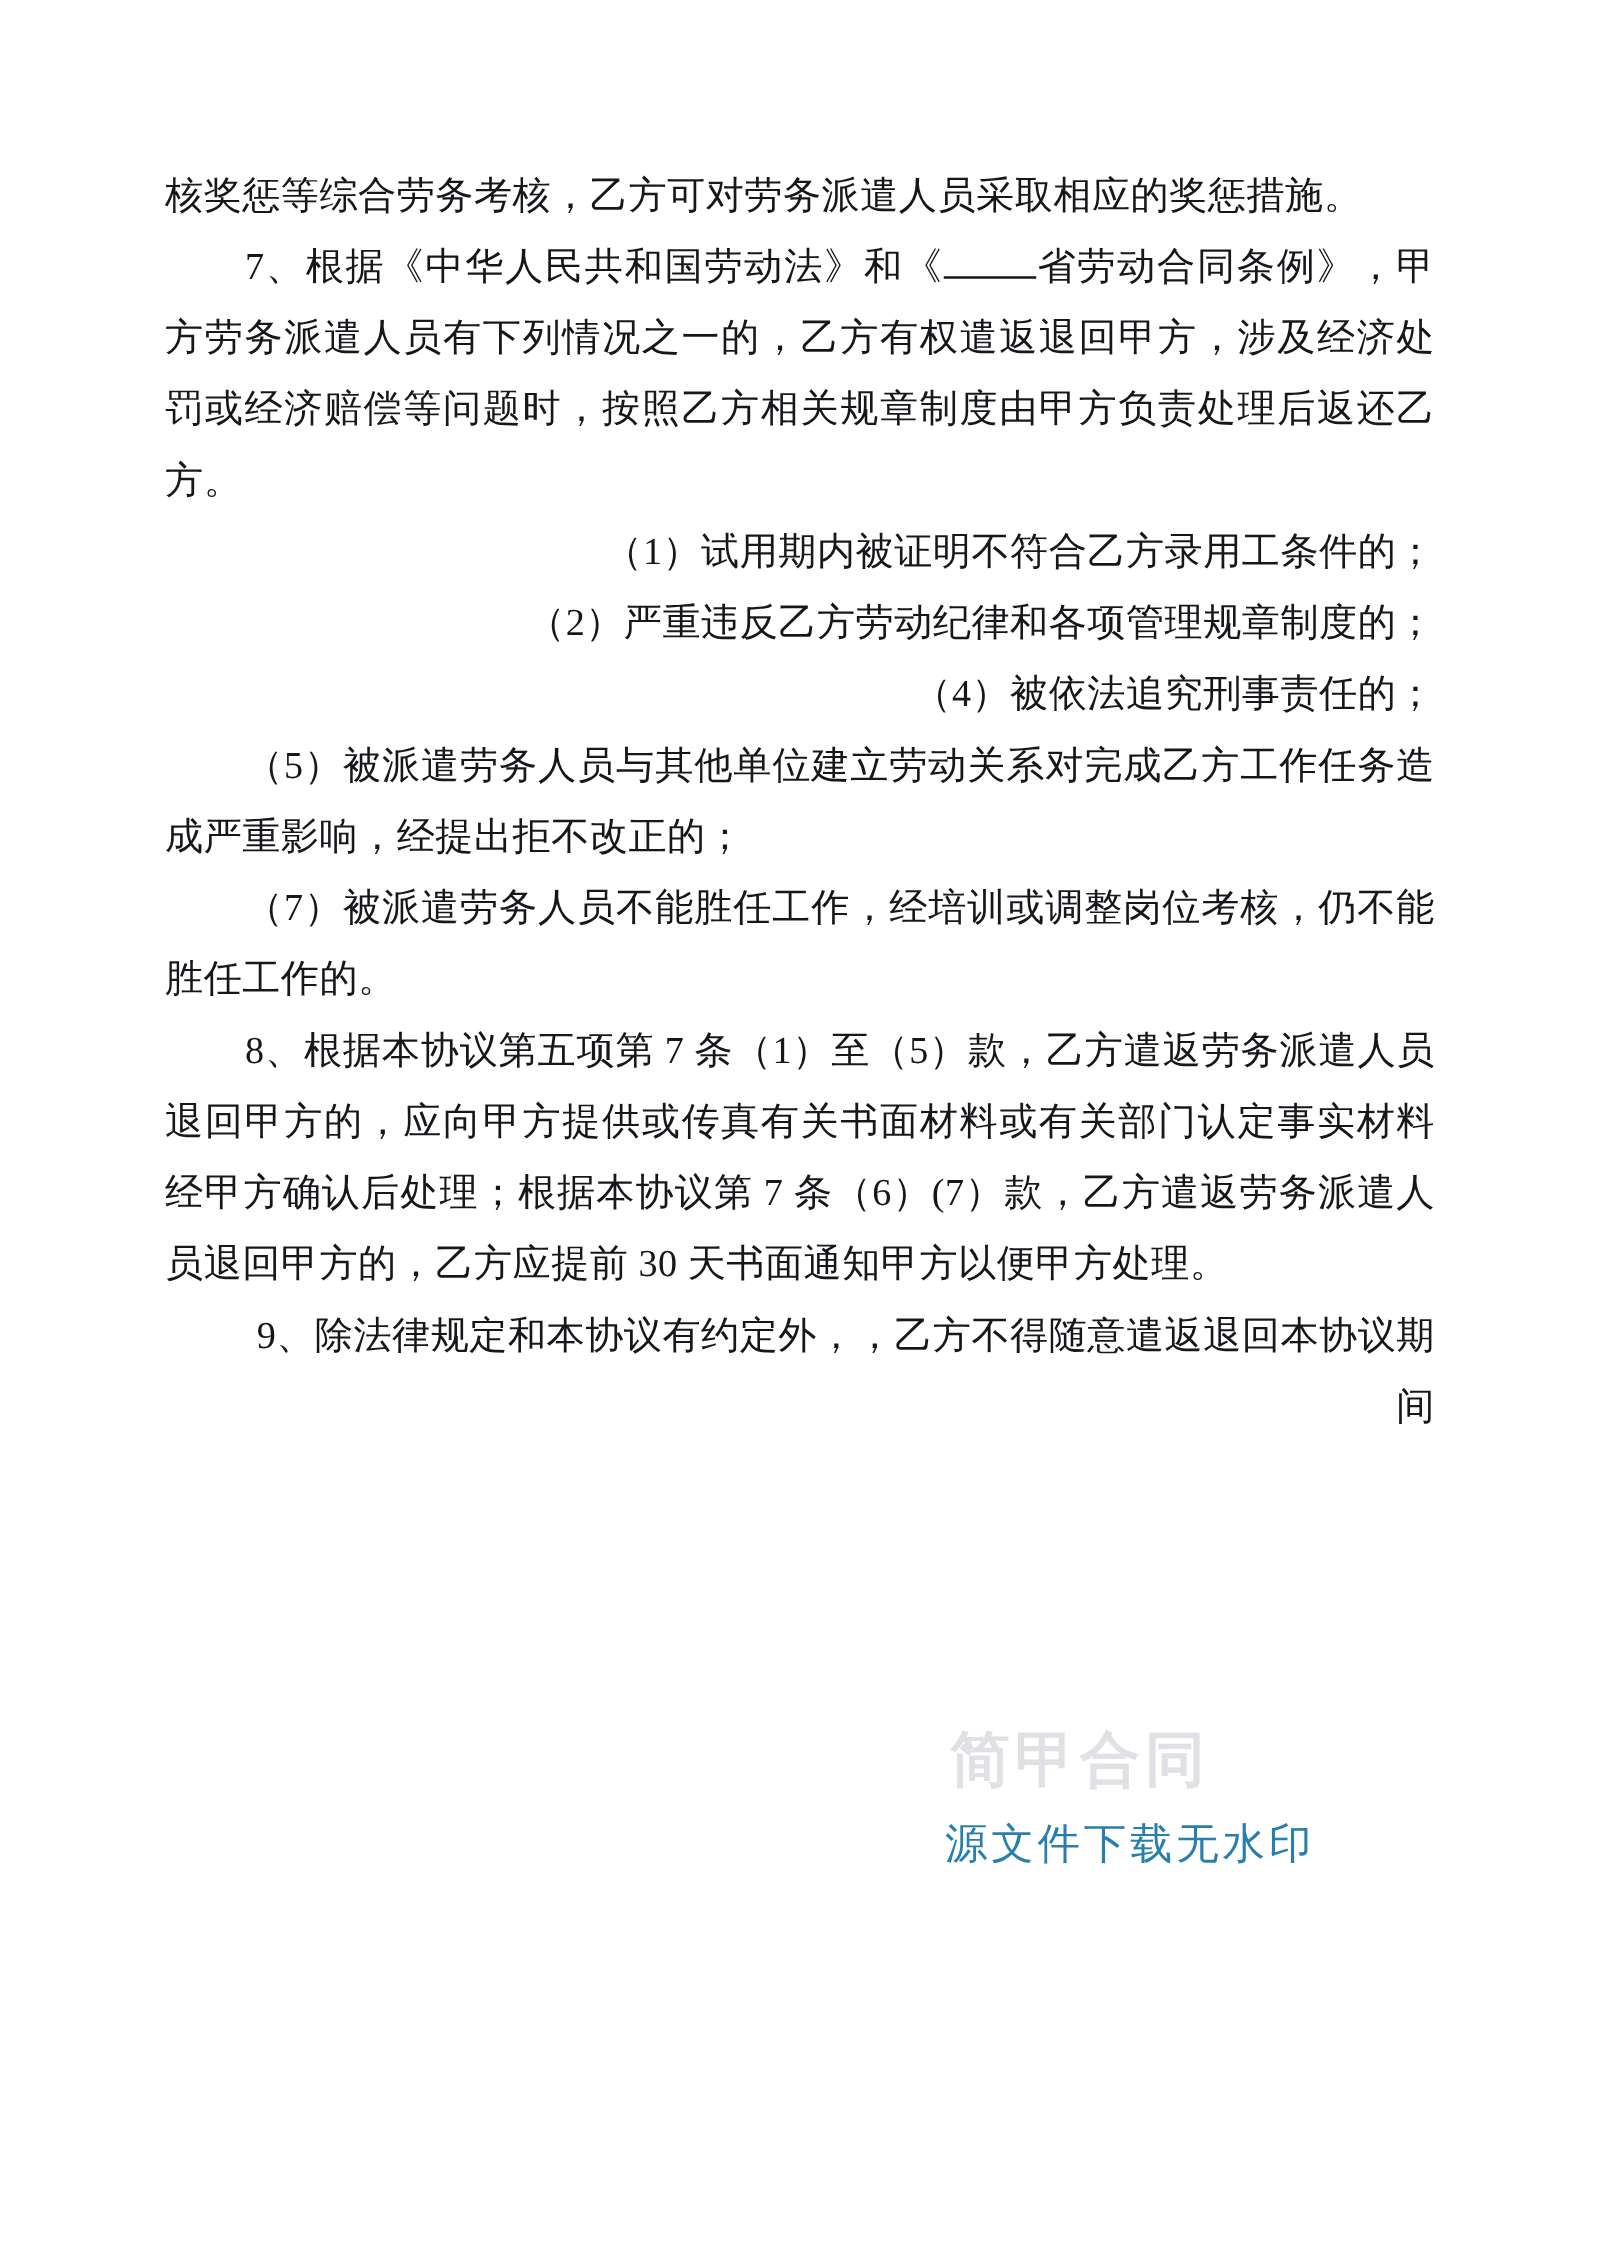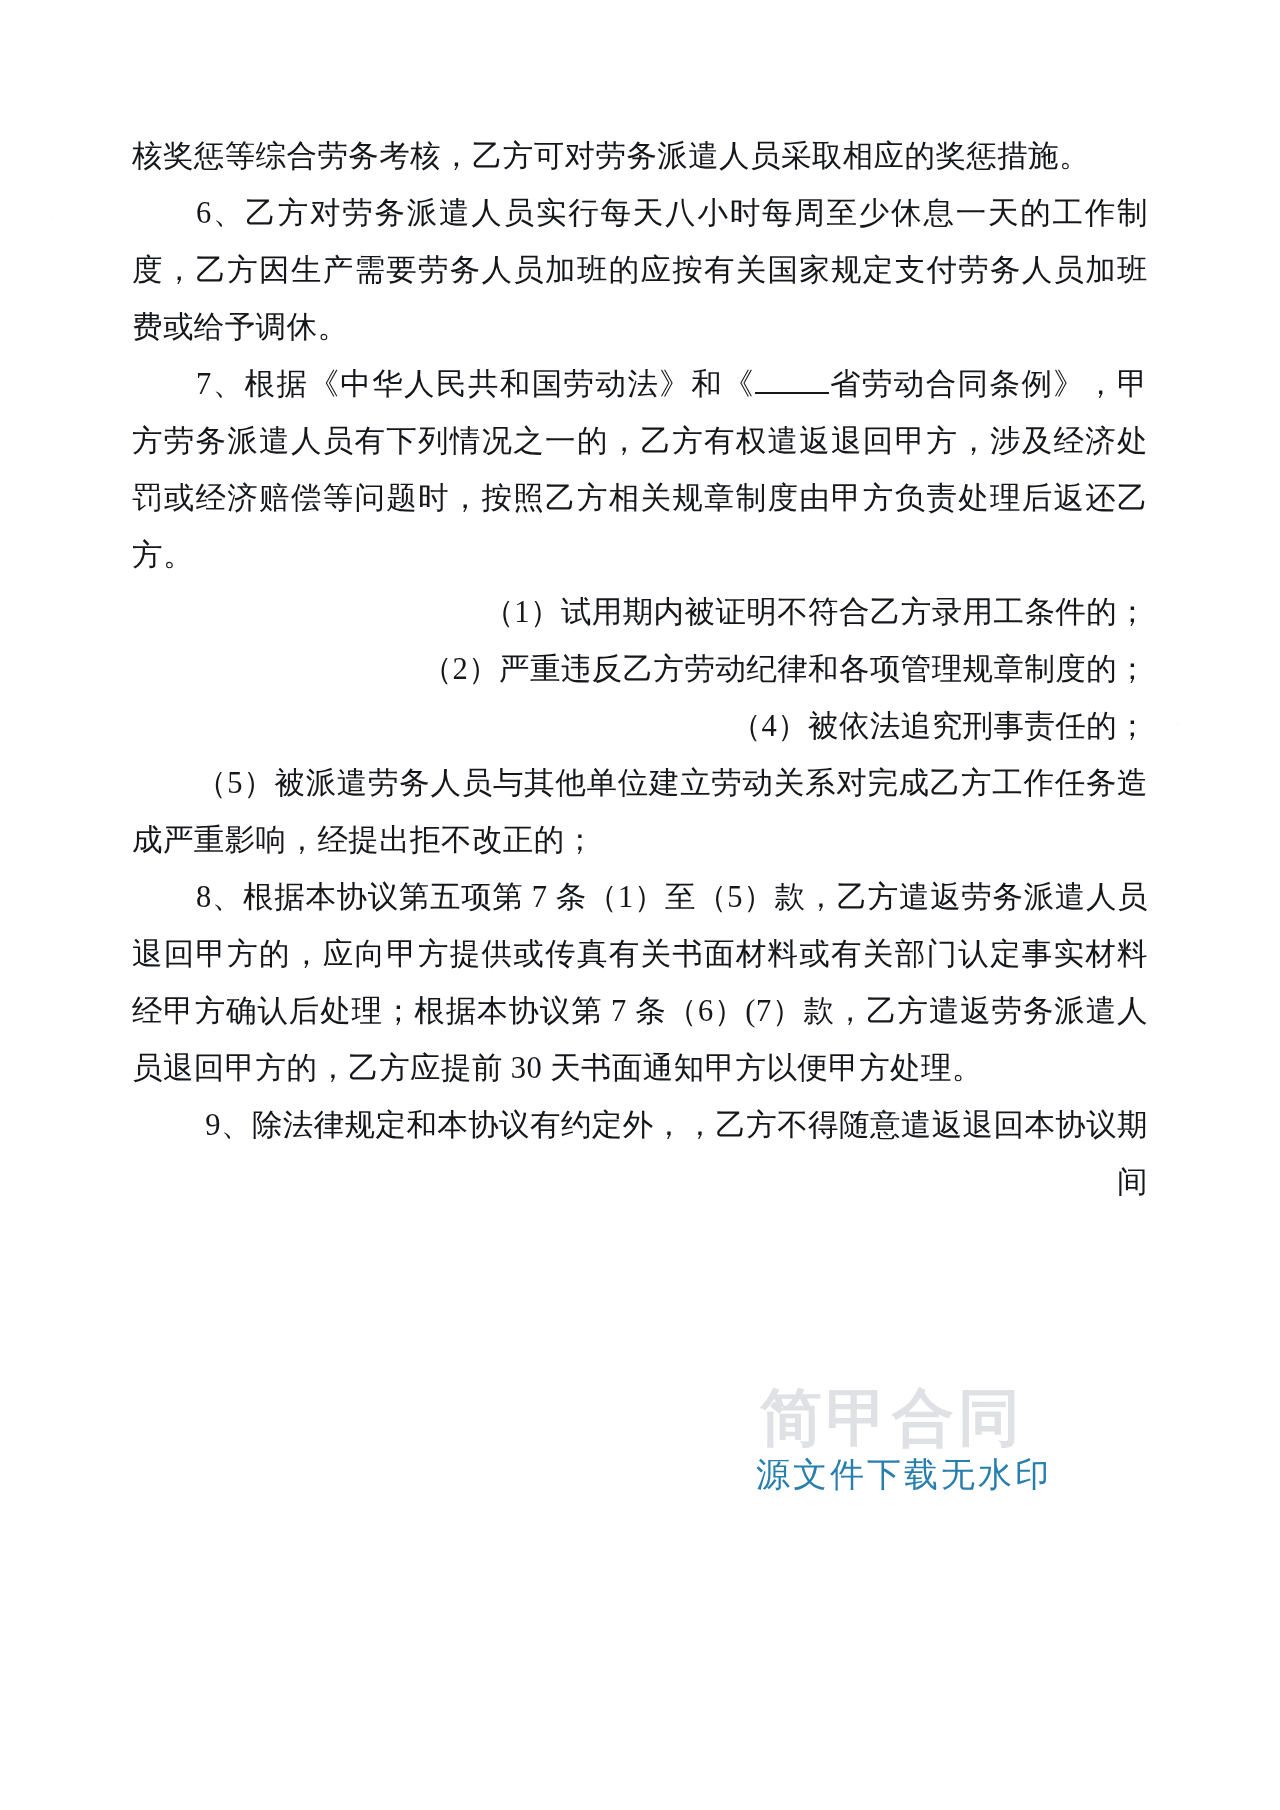--- a/index.html
+++ b/index.html
@@ -71,21 +71,21 @@
     position: absolute;
     pointer-events: none;
     user-select: none;
     color: #c9ccd2;
     opacity: 0.62;
     white-space: nowrap;
   }
   .watermark-main {
     left: 760px;
     top: 1376px;
-    font-size: 62px;
+    font-size: 48px;
     font-weight: 700;
     letter-spacing: 4px;
     color: #c6c9cf;
     opacity: .55;
   }
   .watermark-sub {
     left: 756px;
     top: 1452px;
     font-size: 34px;
     letter-spacing: 3px;
@@ -98,34 +98,34 @@
 
 <div class="page">
 
   <div class="scan-noise"></div>
 
   <div class="body-text">
 
     <p class="para cont">核奖惩等综合劳务考核，乙方可对劳务派遣人员采取相应的奖惩措施。</p>
 
 
-    <p class="para indent">6、乙方对劳务派遣人员实行每天八小时每周至少休息一天的工作制度，乙方因生产需要劳务人员加班的应按有关国家规定支付劳务人员加班费或给予调休。</p>
 
     <p class="para indent"><span>7、根据《中华人民共和国劳动法》和《</span><span class="blank-fill"></span><span>省劳动合同条例》，甲方劳务派遣人员有下列情况之一的，乙方有权遣返退回甲方，涉及经济处罚或经济赔偿等问题时，按照乙方相关规章制度由甲方负责处理后返还乙方。</span></p>
 
     <p class="para indent nojustify">（1）试用期内被证明不符合乙方录用工条件的；</p>
 
     <p class="para indent nojustify">（2）严重违反乙方劳动纪律和各项管理规章制度的；</p>
 
 
     <p class="para indent nojustify">（4）被依法追究刑事责任的；</p>
 
     <p class="para indent">（5）被派遣劳务人员与其他单位建立劳动关系对完成乙方工作任务造成严重影响，经提出拒不改正的；</p>
 
 
+    <p class="para indent">（7）被派遣劳务人员不能胜任工作，经培训或调整岗位考核，仍不能胜任工作的。</p>
 
     <p class="para indent">8、根据本协议第五项第 7 条（1）至（5）款，乙方遣返劳务派遣人员退回甲方的，应向甲方提供或传真有关书面材料或有关部门认定事实材料经甲方确认后处理；根据本协议第 7 条（6）(7）款，乙方遣返劳务派遣人员退回甲方的，乙方应提前 30 天书面通知甲方以便甲方处理。</p>
 
     <p class="para indent nojustify">9、除法律规定和本协议有约定外，，乙方不得随意遣返退回本协议期间</p>
 
   </div>
 
   <div class="watermark watermark-main">简甲合同</div>
   <div class="watermark watermark-sub">源文件下载无水印</div>
 

